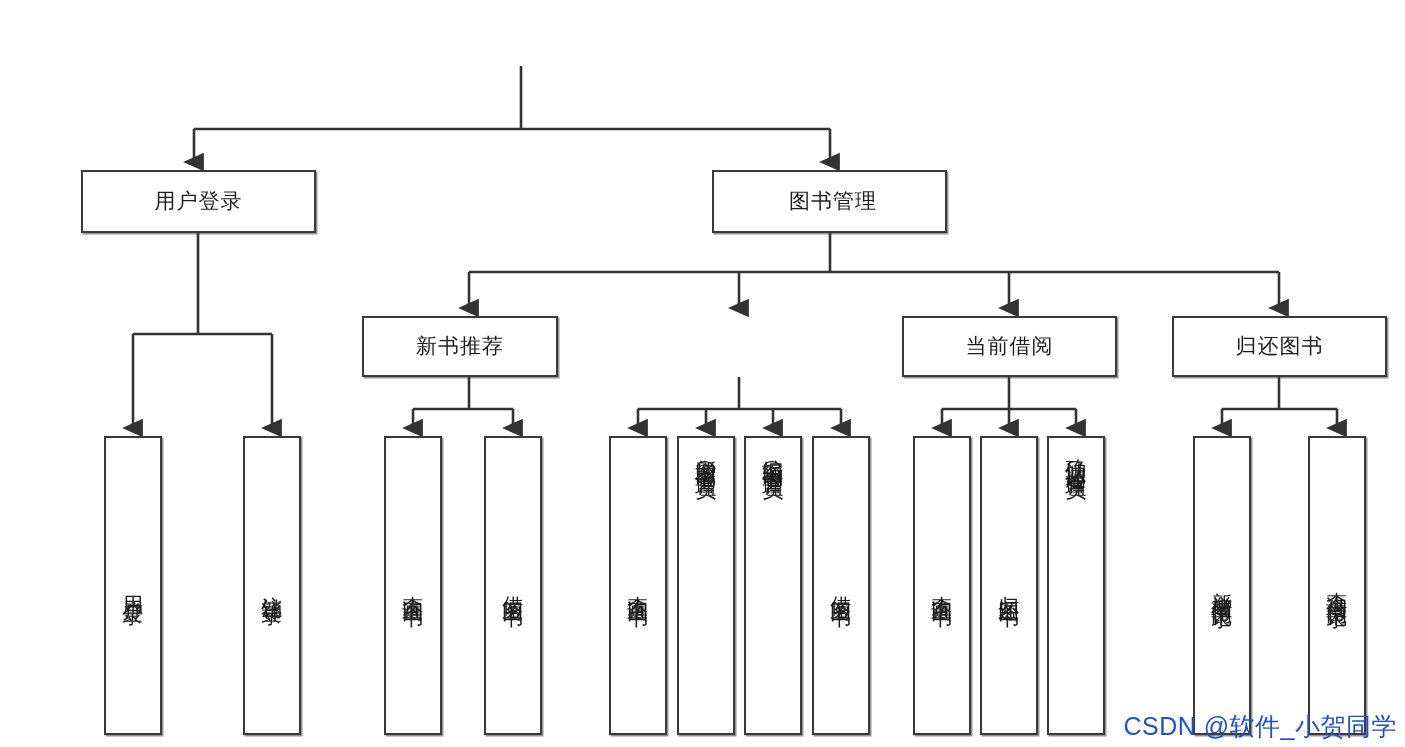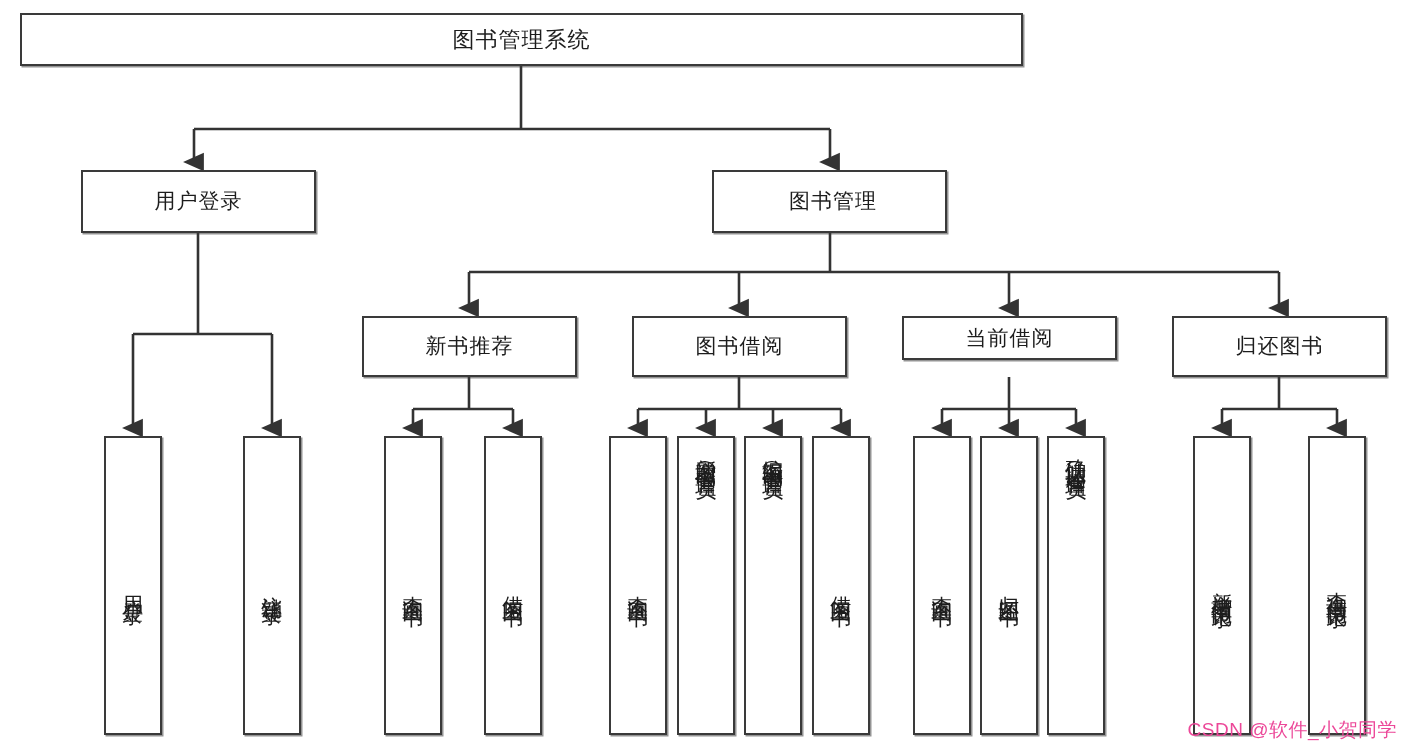--- a/index.html
+++ b/index.html
@@ -41,22 +41,22 @@
     white-space:normal;
     max-height:100%;
   }
   .node.vert.topalign{align-items:flex-start;}
   .node.vert.topalign .label{letter-spacing:3px;}
 
   .watermark{
     position:absolute;
     right:8px;
     bottom:4px;
-    font-size:19px;
-    color:#ec4899;
+    font-size:25px;
+    color:#1d4ed8;
     letter-spacing:.5px;
     white-space:nowrap;
     user-select:none;
   }
 </style>
 </head>
 <body>
 
 <div id="canvas">
 
@@ -103,38 +103,32 @@
       <path d="M1009,409 L1009,428" marker-end="url(#arw)"></path>
       <path d="M1076,409 L1076,428" marker-end="url(#arw)"></path>
 
       <path d="M1279,377 L1279,409"></path>
       <path d="M1222,409 L1337,409"></path>
       <path d="M1222,409 L1222,428" marker-end="url(#arw)"></path>
       <path d="M1337,409 L1337,428" marker-end="url(#arw)"></path>
     </g>
   </svg>
 
-  <div class="node root" style="left:20px;top:13px;width:1003px;height:53px;">
-    <span class="label">图书管理系统</span>
-  </div>
 
   <div class="node" style="left:81px;top:170px;width:235px;height:63px;">
     <span class="label">用户登录</span>
   </div>
   <div class="node" style="left:712px;top:170px;width:235px;height:63px;padding-left:7px;">
     <span class="label">图书管理</span>
   </div>
 
-  <div class="node" style="left:362px;top:316px;width:215px;height:61px;">
+  <div class="node" style="left:362px;top:316px;width:196px;height:61px;">
     <span class="label">新书推荐</span>
   </div>
-  <div class="node" style="left:632px;top:316px;width:215px;height:61px;">
-    <span class="label">图书借阅</span>
-  </div>
-  <div class="node" style="left:902px;top:316px;width:215px;height:44px;">
+  <div class="node" style="left:902px;top:316px;width:215px;height:61px;">
     <span class="label">当前借阅</span>
   </div>
   <div class="node" style="left:1172px;top:316px;width:215px;height:61px;">
     <span class="label">归还图书</span>
   </div>
 
   <div class="node vert" style="left:104px;top:436px;width:58px;height:299px;">
     <span class="label">用户登录</span>
   </div>
   <div class="node vert" style="left:243px;top:436px;width:58px;height:299px;">

